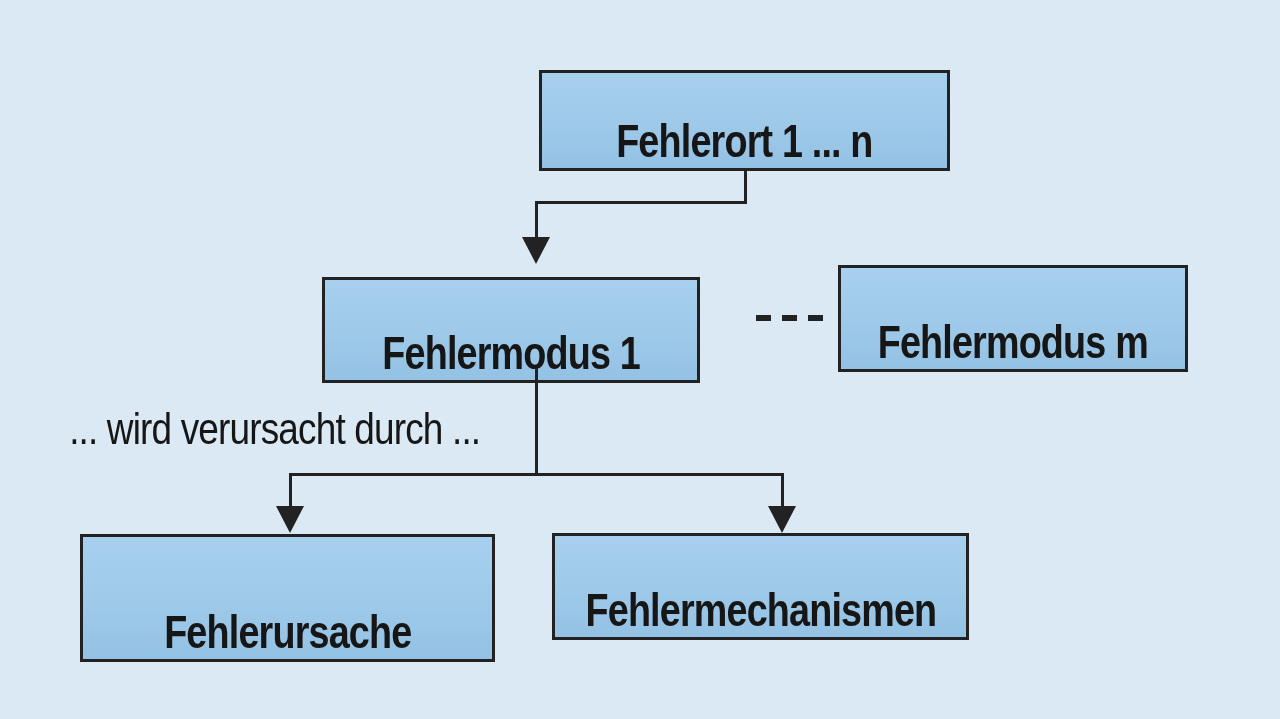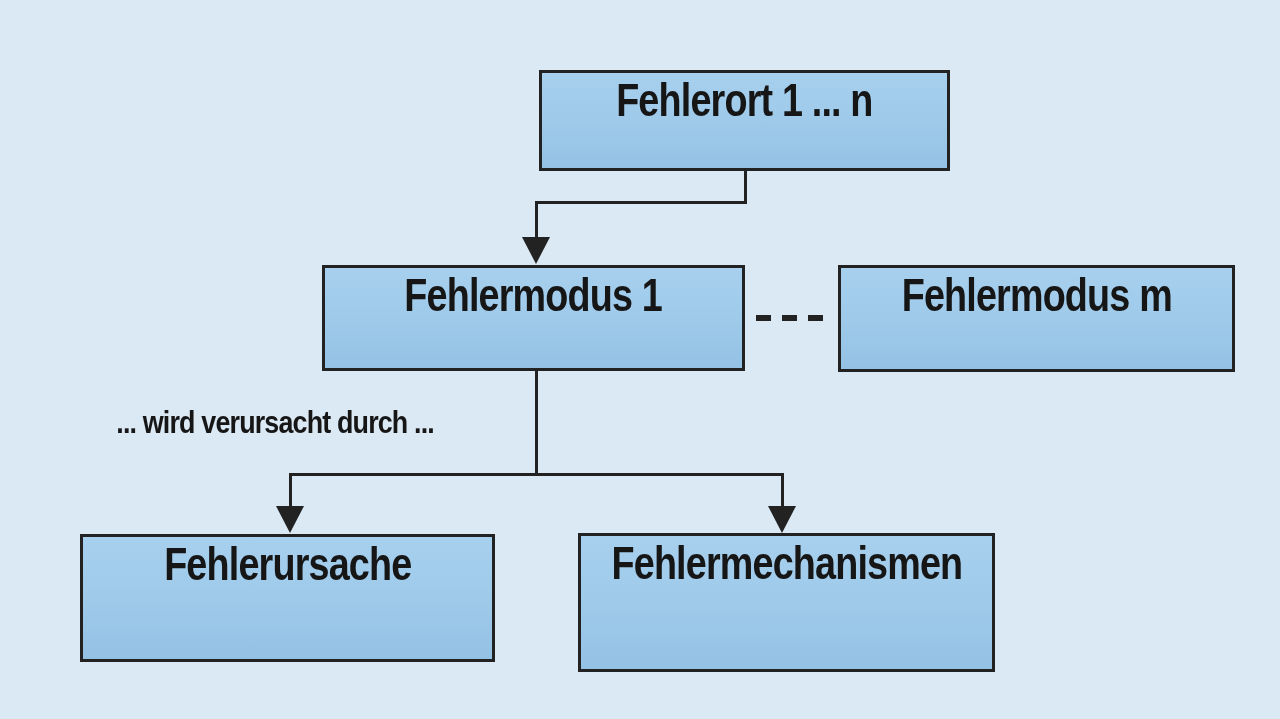--- a/index.html
+++ b/index.html
@@ -17,38 +17,38 @@
   }
   .box {
     position: absolute;
     box-sizing: border-box;
     background: linear-gradient(180deg,
       var(--node-fill-top, #a7d0ee) 0%,
       var(--node-fill, #9ec9e9) 55%,
       var(--node-fill-bottom, #94c2e4) 100%);
     border: 3px solid var(--node-border, #222222);
     display: flex;
-    align-items: flex-start;
+    align-items: flex-end;
     justify-content: center;
   }
   .node-label {
     display: inline-block;
     transform: scaleX(0.82);
     transform-origin: center center;
     font-size: 46px;
     font-weight: bold;
     letter-spacing: -1px;
     color: var(--text, #161616);
     white-space: nowrap;
   }
   .edge-label {
     position: absolute;
     text-align: center;
-    font-size: 32px;
-    font-weight: bold;
+    font-size: 44px;
+    font-weight: normal;
     letter-spacing: -1px;
     color: var(--text, #161616);
     white-space: nowrap;
   }
   .edge-label > span {
     display: inline-block;
     transform: scaleX(0.84);
     transform-origin: center center;
   }
   .line {
@@ -65,24 +65,24 @@
   }
   .dashes {
     position: absolute;
     background: repeating-linear-gradient(90deg,
       var(--line, #222222) 0px, var(--line, #222222) 15px,
       transparent 15px, transparent 26px);
   }
 
   
   #box-fehlerort         { left: 539px; top:  70px; width: 411px; height: 101px; }
-  #box-fehlermodus1      { left: 322px; top: 265px; width: 423px; height: 106px; }
-  #box-fehlermodusm      { left: 838px; top: 265px; width: 397px; height: 107px; }
+  #box-fehlermodus1      { left: 322px; top: 277px; width: 378px; height: 106px; }
+  #box-fehlermodusm      { left: 838px; top: 265px; width: 350px; height: 107px; }
   #box-fehlerursache     { left:  80px; top: 534px; width: 415px; height: 128px; }
-  #box-fehlermechanismen { left: 578px; top: 533px; width: 417px; height: 139px; }
+  #box-fehlermechanismen { left: 552px; top: 533px; width: 417px; height: 107px; }
 
   
   #seg-top-drop   { left: 744px; top: 168px; width:   3px; height: 36px; }
   #seg-top-horiz  { left: 535px; top: 201px; width: 212px; height:  3px; }
   #seg-top-stub   { left: 535px; top: 201px; width:   3px; height: 40px; }
   #arrow-top      { left: 522px; top: 237px; }
 
   
   #dash-link      { left: 756px; top: 315px; width: 70px; height: 6px; }
 

